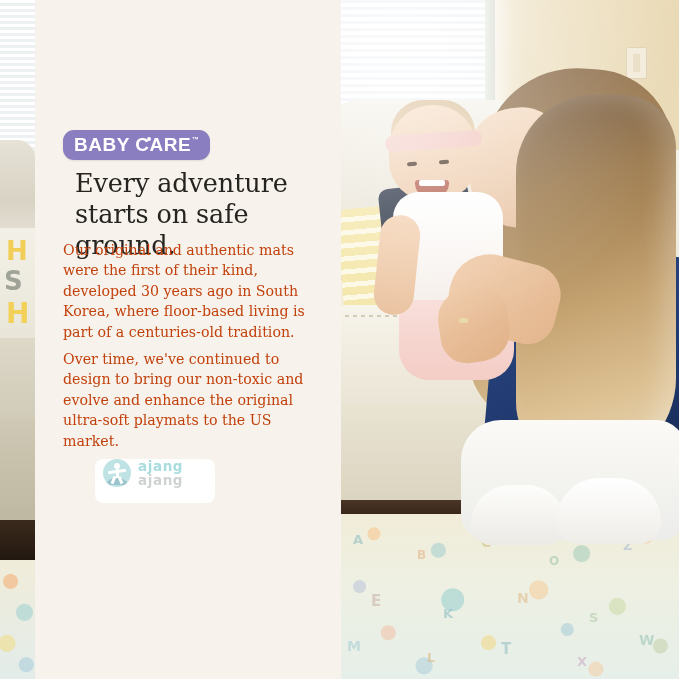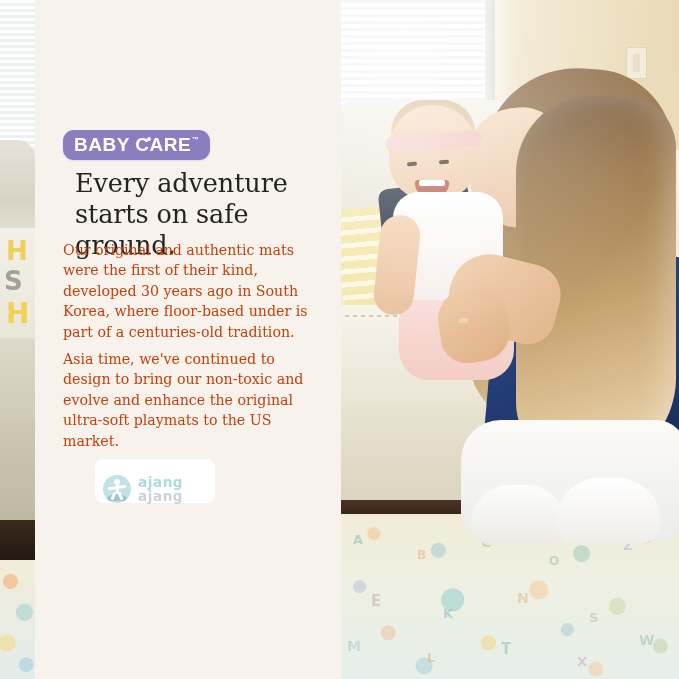--- a/index.html
+++ b/index.html
@@ -161,21 +161,21 @@
   .para-2 { top: 349px; }
 
   
   .ajang {
     position: absolute;
     left: 60px; top: 459px;
     width: 120px; height: 44px;
     background: #ffffff;
     border-radius: 8px;
     display: flex;
-    align-items: flex-end;
+    align-items: flex-start;
     padding: 0 8px;
     box-sizing: border-box;
   }
   .ajang-mark {
     width: 28px; height: 28px;
     border-radius: 50%;
     background: #bfe3e5;
     position: relative;
     flex: 0 0 auto;
     overflow: hidden;
@@ -488,26 +488,26 @@
 
     <div class="headline">
       <span class="l1">Every adventure</span>
       <span class="l2">starts on safe ground.</span>
     </div>
 
     <div class="para para-1">
       <span>Our original and authentic mats</span>
       <span>were the first of their kind,</span>
       <span>developed 30 years ago in South</span>
-      <span>Korea, where floor-based under is</span>
+      <span>Korea, where floor-based living is</span>
       <span>part of a centuries-old tradition.</span>
     </div>
 
     <div class="para para-2">
-      <span>Asia time, we've continued to</span>
+      <span>Over time, we've continued to</span>
       <span>design to bring our non-toxic and</span>
       <span>evolve and enhance the original</span>
       <span>ultra-soft playmats to the US market.</span>
     </div>
 
     <div class="ajang">
       <div class="ajang-mark">
         <span class="fig-ground"></span>
         <span class="fig-head"></span>
         <span class="fig-arm"></span>

